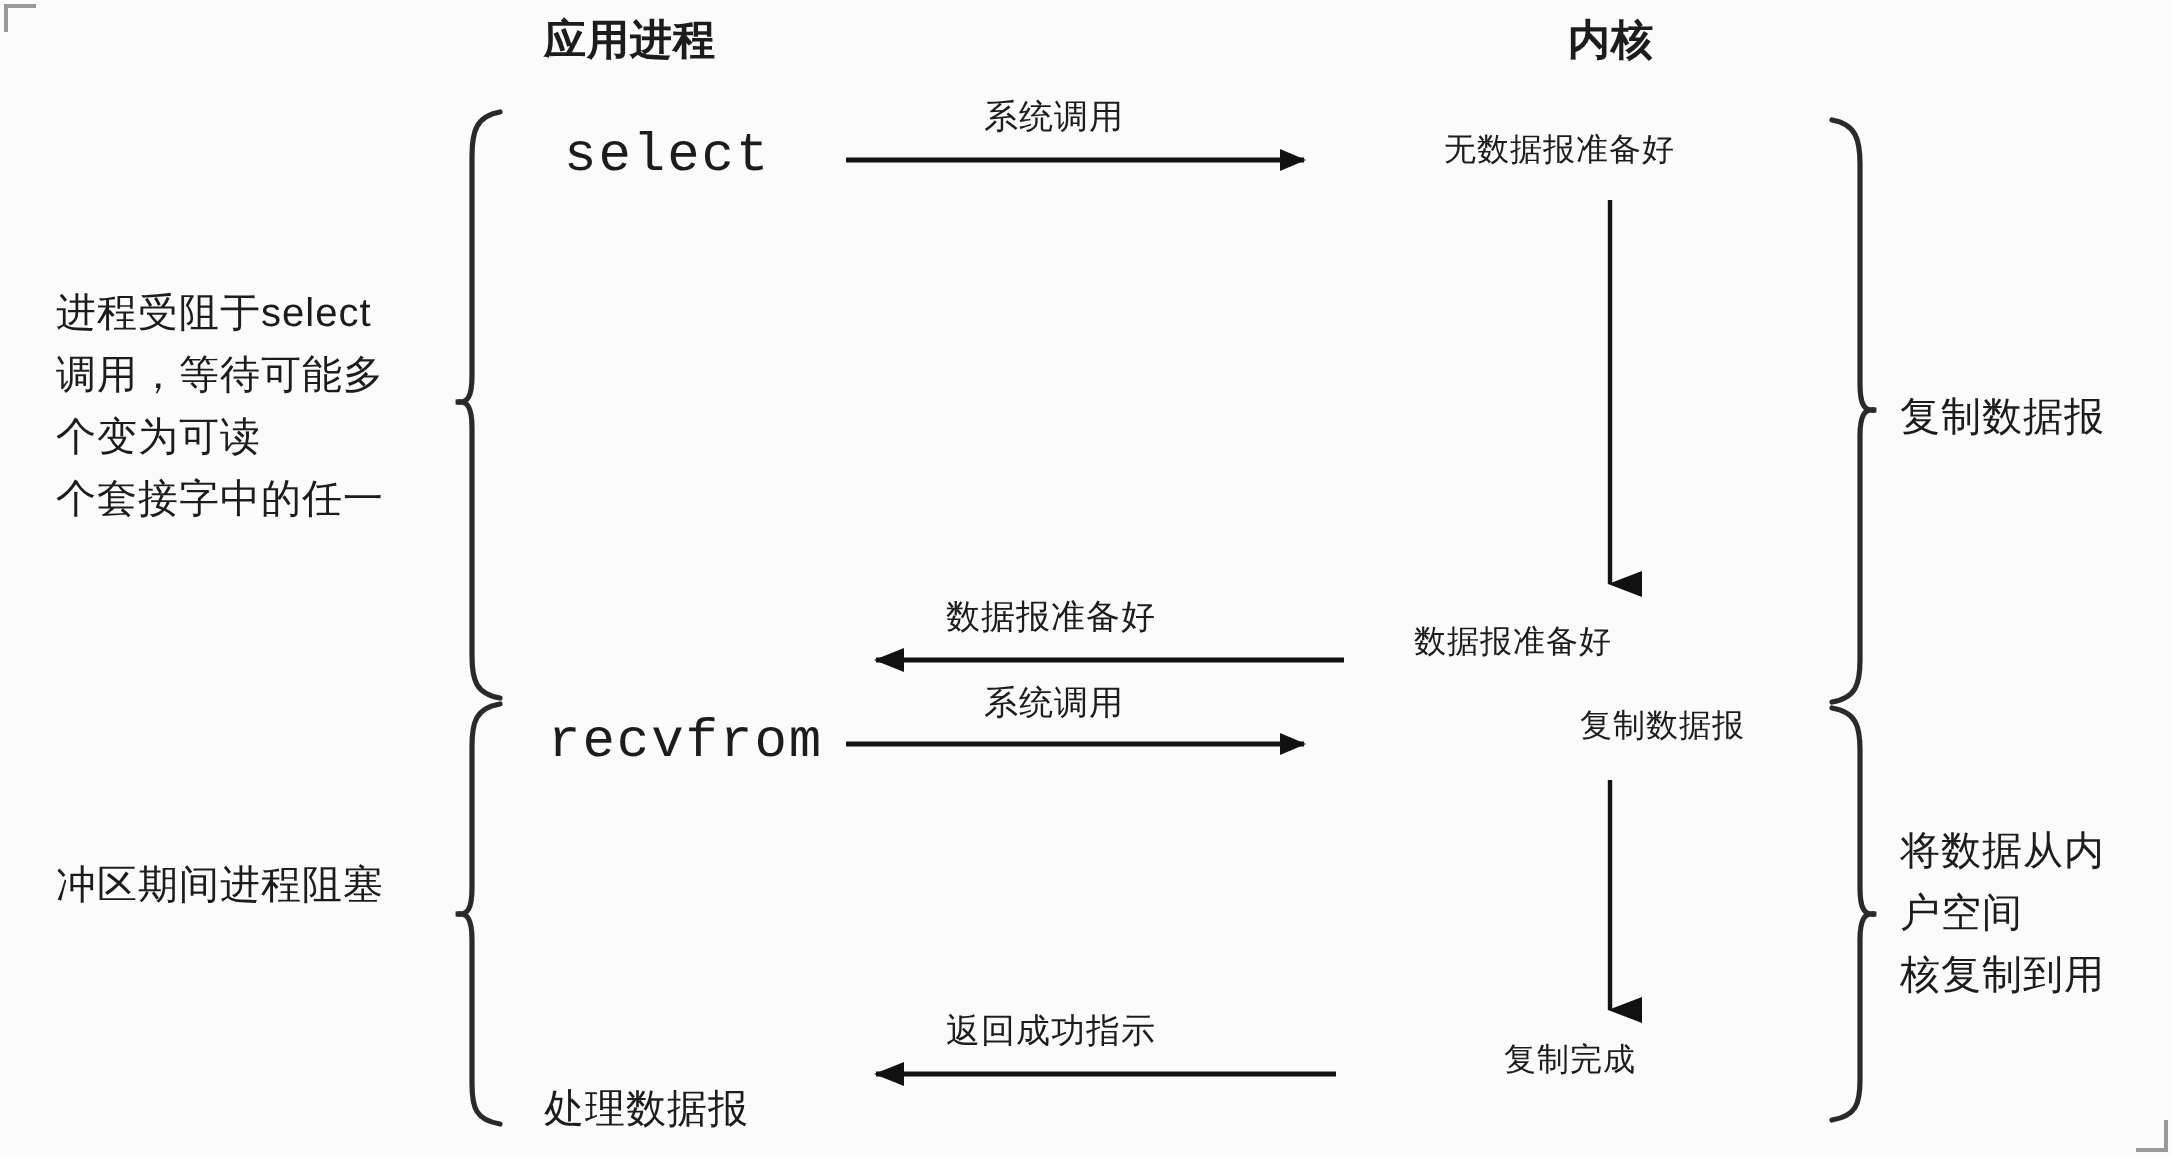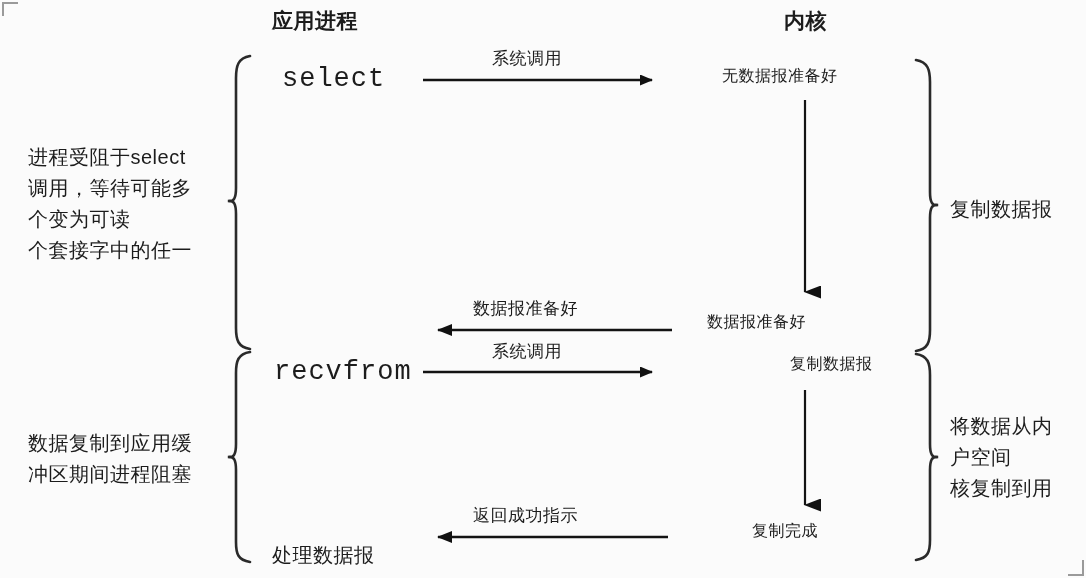--- a/index.html
+++ b/index.html
@@ -139,21 +139,20 @@
   <div class="lbl state-label" style="left:752px; top:523px;text-align:center;">复制完成</div>
 
   <div class="lbl cjk-body multiline" style="left:28px; top:142px;">
     <span>进程受阻于select</span>
     <span>调用，等待可能多</span>
     <span>个变为可读</span>
     <span>个套接字中的任一</span>
   </div>
 
   <div class="lbl cjk-body multiline" style="left:28px; top:428px;">
-    <span>数据复制到应用缓</span>
     <span>冲区期间进程阻塞</span>
   </div>
 
   <div class="lbl cjk-body multiline" style="left:950px; top:194px;">
     <span>复制数据报</span>
   </div>
 
   <div class="lbl cjk-body multiline" style="left:950px; top:412px;font-family:Liberation Mono, monospace;">
     <span>将数据从内</span>
     <span>户空间</span>

